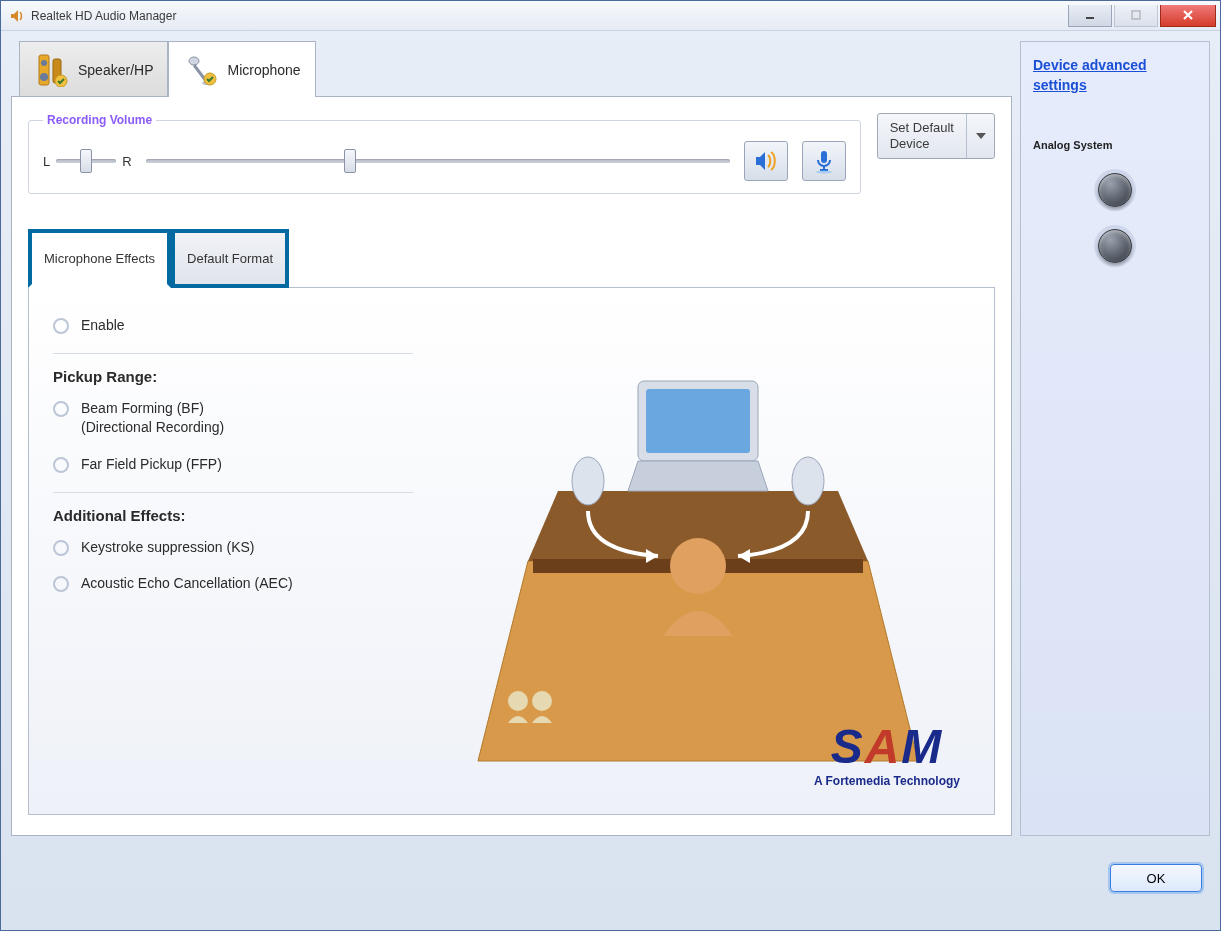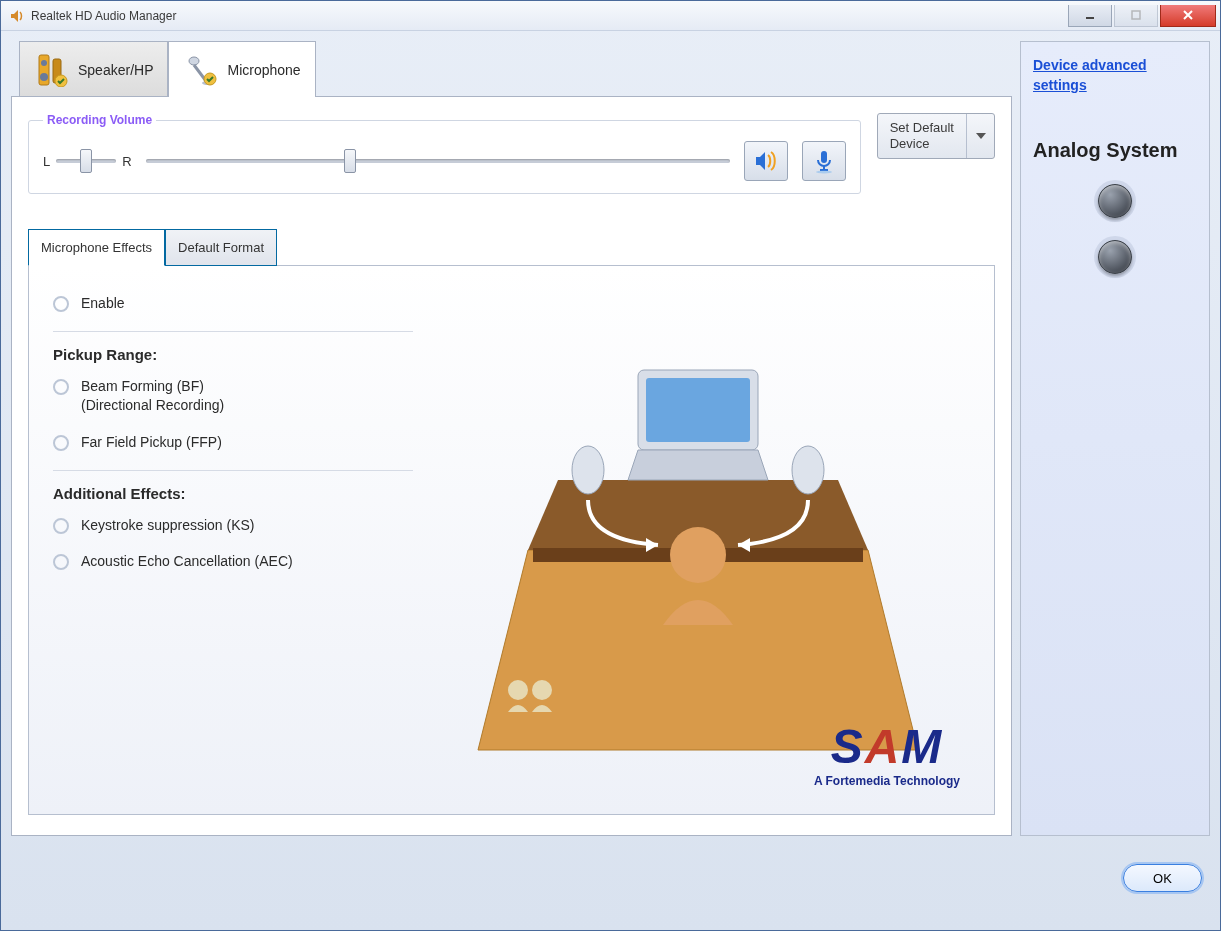--- a/index.html
+++ b/index.html
@@ -73,21 +73,21 @@
 }
 .setdef {
   margin-left: 16px; height: 46px; display:flex; border:1px solid #a0a9b8; border-radius:3px;
   background:linear-gradient(#f4f6fa,#e2e7ef);
 }
 .setdef .lbl { padding: 6px 12px; font-size:13px; color:#3a3a3a; line-height:1.2; display:flex; align-items:center; }
 .setdef .dd { width:28px; border-left:1px solid #b6bfcf; display:flex; align-items:center; justify-content:center; }
 
 .subtabs { display:flex; margin-top: 34px; }
 .subtab {
-  padding:10px 12px; border:1px solid #0369a1; font-size:13px;
+  padding:18px 12px; border:4px solid #0369a1; font-size:13px;
   background:linear-gradient(#f0f2f6,#e0e4ec); color:#333; position:relative; top:1px;
 }
 .subtab.active { background:#fff; border-bottom-color:#fff; z-index:2; }
 
 .effects {
   flex:1; border:1px solid #b6bfcf; background:linear-gradient(#fff,#eef1f8);
   padding: 18px 24px; display:flex; gap:12px;
 }
 .opts { width: 360px; font-size:14px; color:#2b2b2b; }
 .opts h4 { font-size:15px; font-weight:bold; margin: 6px 0 14px 0; }
@@ -107,41 +107,41 @@
 .brand { position:absolute; right:10px; bottom:8px; text-align:center; }
 .brand .sam { font-size:48px; font-weight:900; letter-spacing:2px; color:#1a2a8a;font-style:italic; }
 .brand .sam .a { color:#c23a2a; }
 .brand .sub { font-size:12px; font-weight:bold; color:#1a2a8a; }
 
 .rightpane {
   width: 190px; background: linear-gradient(#e6ecfb,#dae2f5);
   border:1px solid #b6bfcf; padding: 14px 12px; display:flex; flex-direction:column;
 }
 .advlink { color:#1a4fd6; font-weight:bold; font-size:14px; text-decoration:underline; line-height:1.4; }
-.analog-title { margin-top: 44px; font-size:20px; font-weight:bold; color:#222; }
+.analog-title { margin-top: 44px; font-size:11px; font-weight:bold; color:#222; }
 .jack {
   width:34px; height:34px; border-radius:50%; margin: 22px auto 0 auto;
   background: radial-gradient(circle at 35% 30%, #9aa2ae, #565c66 60%, #2a2e36);
   border:1px solid #3a4048; box-shadow: inset 0 2px 4px rgba(255,255,255,.5), 0 2px 3px rgba(0,0,0,.3), 0 0 0 4px #cfd7ea;
 }
 
 .footer {
   height: 84px; padding: 8px 18px 12px 24px; display:flex; flex-direction:column;
 }
 .footrow1 { display:flex; align-items:center; }
 .logo { display:flex; align-items:center; gap:8px; color:#1a4fd6; font-weight:bold; font-size:22px; letter-spacing:3px; }
 .foot-line { flex:1; height:2px; background:#b8c6e2; margin-left:14px; margin-top:10px; }
 .infobtn {
   width:30px; height:28px; border:1px solid #9aa6b8; border-radius:3px;
   background:linear-gradient(#f7f9fc,#e2e7ef); display:flex; align-items:center; justify-content:center;
   color:#2a5fd6; font-weight:bold; font-style:italic; margin-left:14px;
 }
 .okrow { display:flex; justify-content:flex-end; margin-top:10px; }
 .okbtn {
-  width:79px; height:28px; border:1px solid #3a7fe0; border-radius:14px;
+  width:92px; height:28px; border:1px solid #3a7fe0; border-radius:4px;
   background:linear-gradient(#f4f8ff,#dce9fb); font-size:13px;
   box-shadow: 0 0 0 2px #a6c6f2;
   text-align: center;
 }
 </style>
 </head>
 <body>
 
 <div class="window">
   <div class="titlebar">

